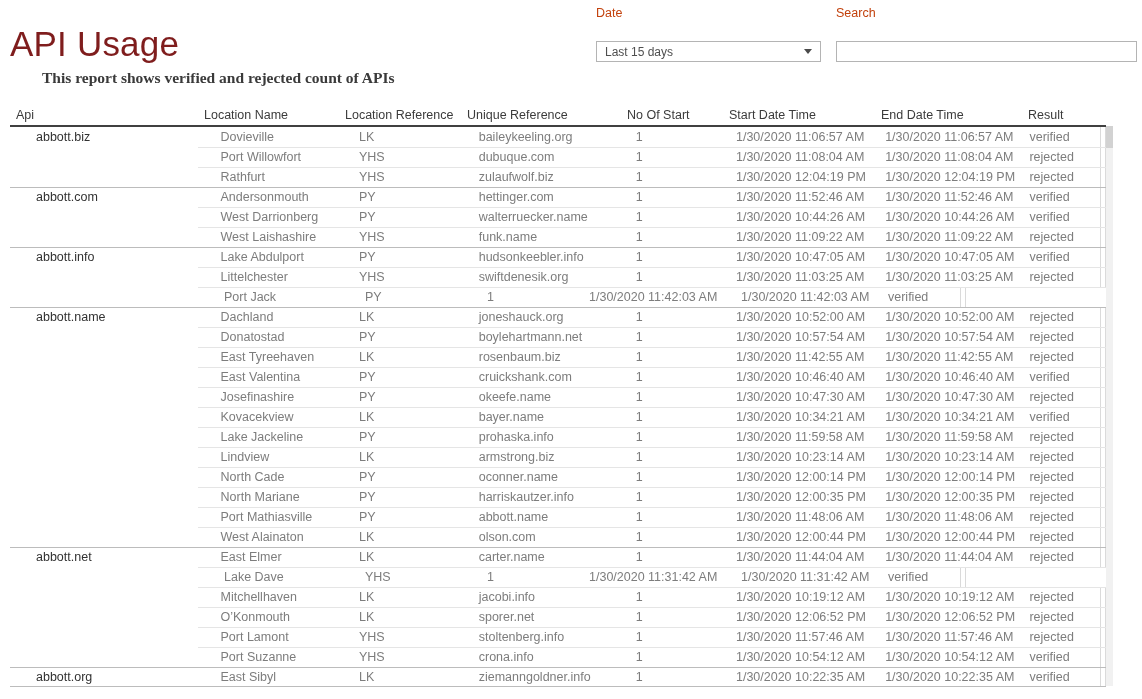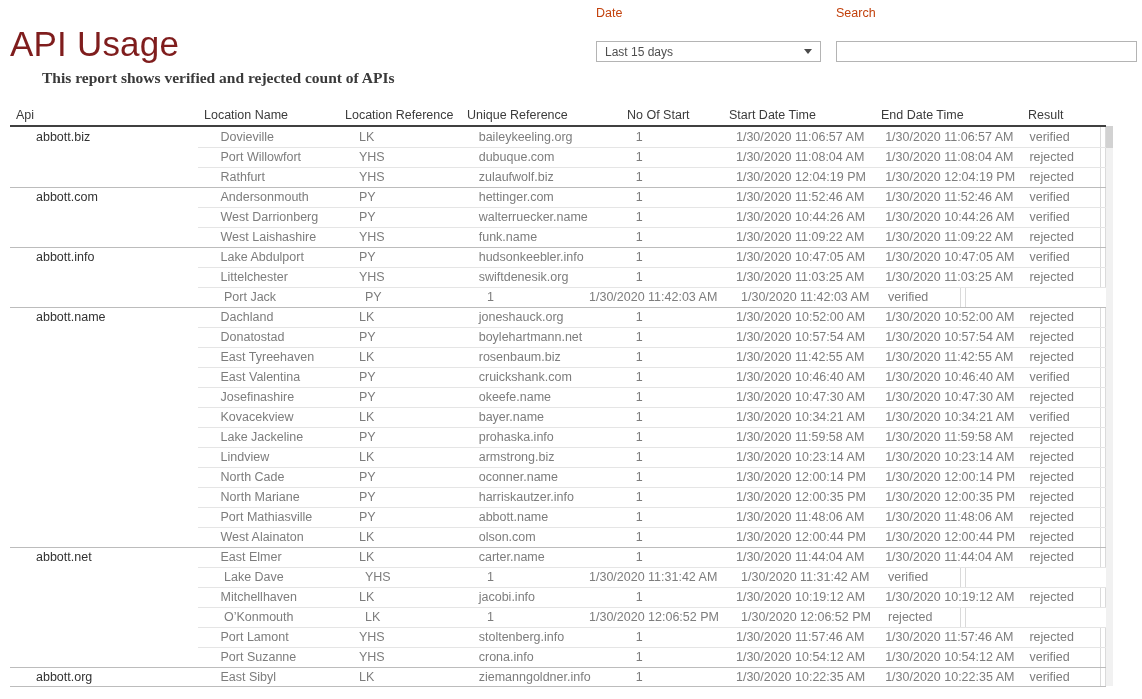--- a/index.html
+++ b/index.html
@@ -358,20 +358,21 @@
       <div class="cell c5">1/30/2020 10:19:12 AM</div>
       <div class="cell c6">1/30/2020 10:19:12 AM</div>
       <div class="cell c7">rejected</div>
       <div class="spacer"></div>
     </div>
     <div class="t-row">
       <div class="divider"></div>
       <div class="cell c0 api"></div>
       <div class="cell c1">O’Konmouth</div>
       <div class="cell c2">LK</div>
+      <div class="cell c3">sporer.net</div>
       <div class="cell c4">1</div>
       <div class="cell c5">1/30/2020 12:06:52 PM</div>
       <div class="cell c6">1/30/2020 12:06:52 PM</div>
       <div class="cell c7">rejected</div>
       <div class="spacer"></div>
     </div>
     <div class="t-row">
       <div class="divider"></div>
       <div class="cell c0 api"></div>
       <div class="cell c1">Port Lamont</div>

